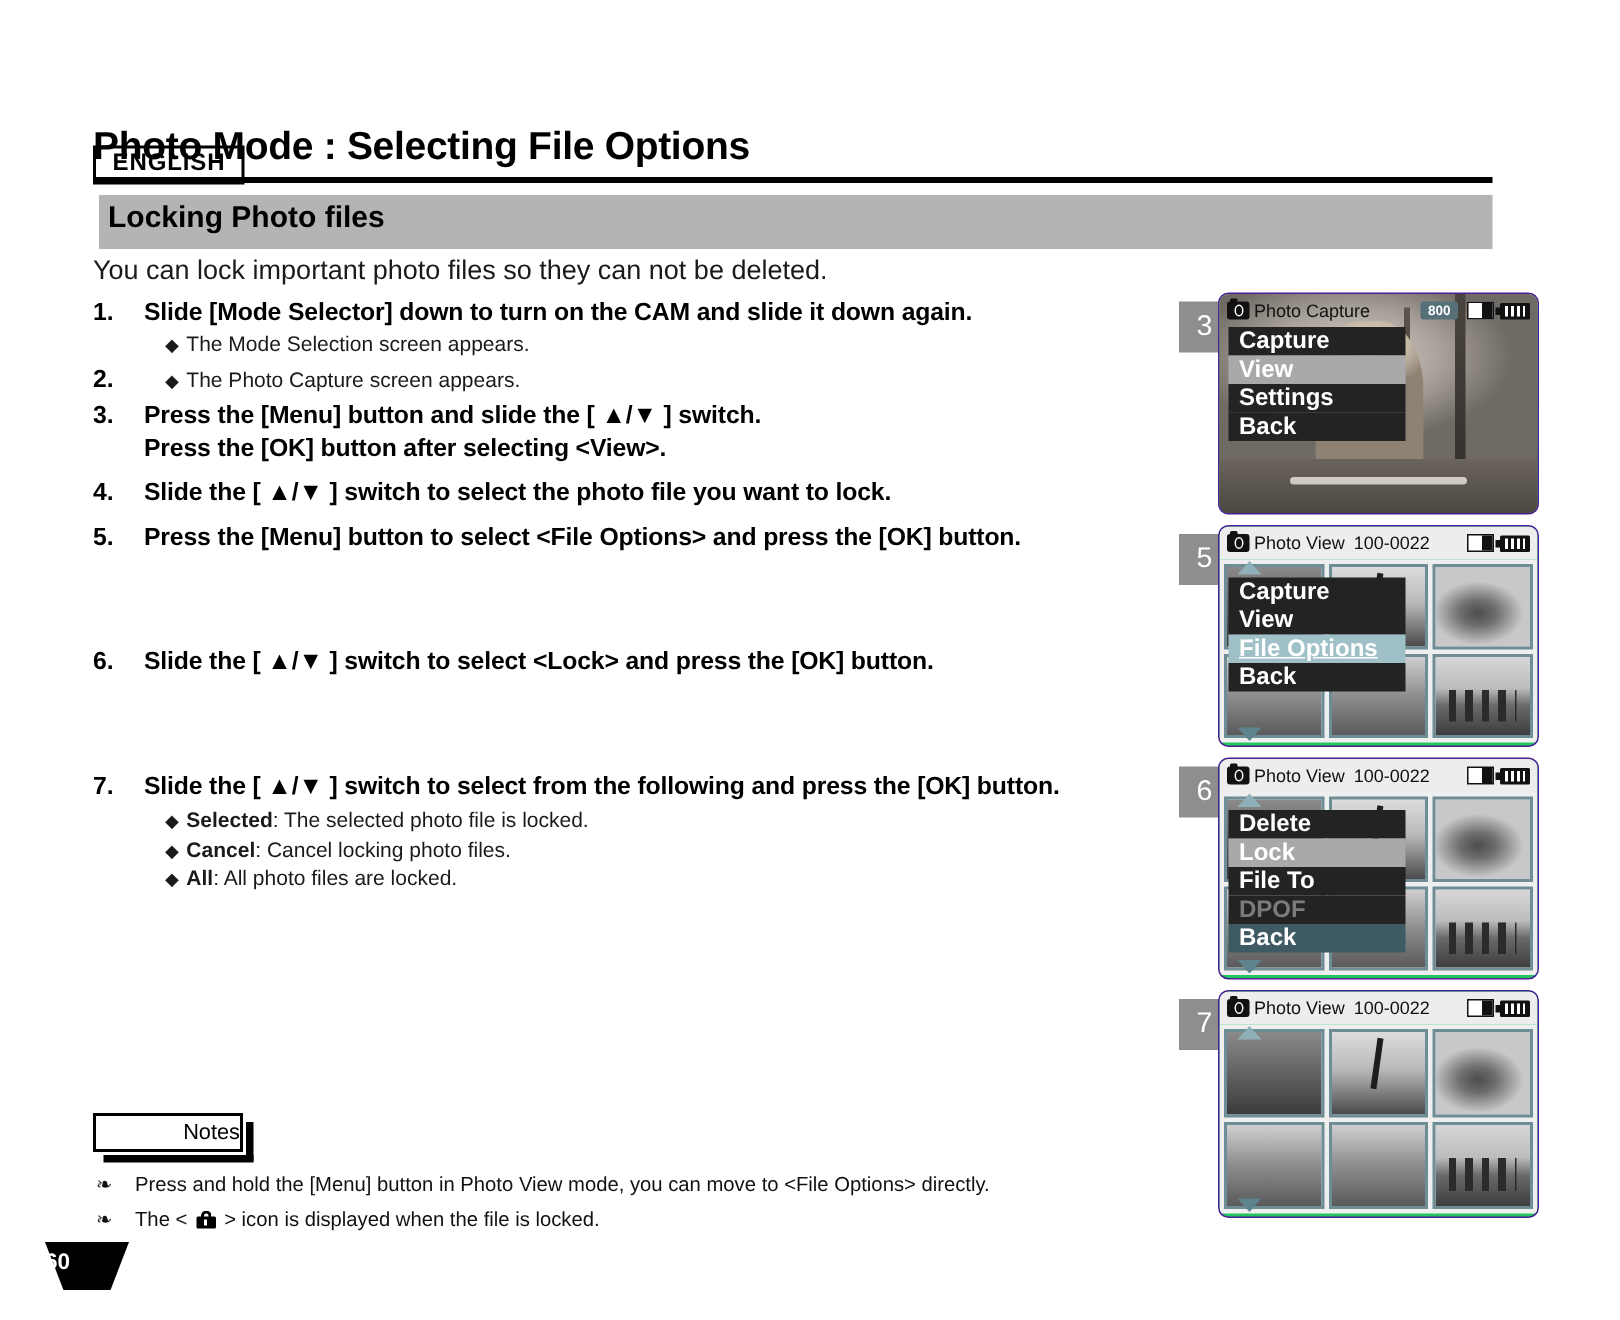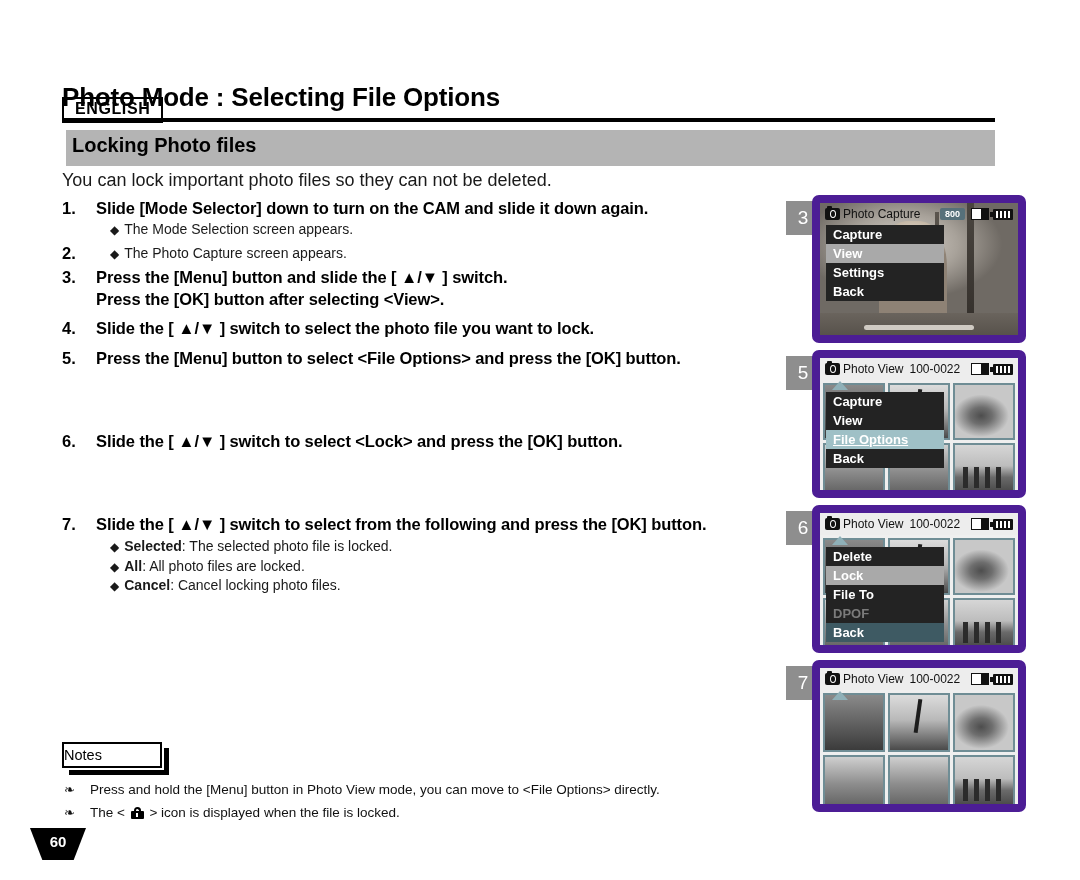--- a/index.html
+++ b/index.html
@@ -72,21 +72,21 @@
   .gap-b{height:58px;}
 
   
   .notes-tab{
     position:absolute;left:62px;top:742px;
     width:100px;height:26px;
     border:2px solid #000;background:#fff;
     box-sizing:border-box;
   }
   .notes-tab .lbl{
-    position:absolute;left:0;right:0;top:3px;text-align:left;
+    position:absolute;left:0;right:0;top:3px;text-align:right;
     font-size:14.5px;color:#000;
   }
   .notes-tab .shadow-r{
     position:absolute;left:100px;top:4px;width:5px;height:26px;background:#000;
   }
   .notes-tab .shadow-b{
     position:absolute;left:5px;top:26px;width:100px;height:5px;background:#000;
   }
   .notes-list{position:absolute;left:62px;top:780px;width:720px;}
   .note-item{
@@ -114,36 +114,36 @@
 
   
   .pagenum{
     position:absolute;left:30px;top:828px;width:56px;height:32px;
   }
   .pagenum .tri{
     position:absolute;inset:0;background:#000;
     clip-path:polygon(0% 0%, 100% 0%, 78% 100%, 22% 100%);
   }
   .pagenum .n{
-    position:absolute;left:0;right:0;top:5px;text-align:center;
+    position:absolute;left:0;right:0;top:5px;text-align:left;
     color:#fff;font-size:15px;font-weight:bold;
   }
 
   
   .lcd-wrap{position:absolute;}
   .badge{
     position:absolute;left:0;top:6px;width:34px;height:34px;
     background:#8e8e8e;color:#fff;
     font-size:19px;text-align:center;line-height:34px;
     z-index:1;
   }
   .lcd{
     position:absolute;left:26px;top:0;
     width:214px;
-    border:8px solid #4c1d95;border-radius:7px;
+    border:1px solid #4c1d95;border-radius:7px;
     background:#22c55e;
     overflow:hidden;
     z-index:2;
     box-sizing:border-box;
   }
   .lcd-inner{position:relative;width:100%;height:100%;}
   .lcd-head{
     position:relative;height:22px;background:#ededed;
     display:flex;align-items:center;padding:0 5px;
     box-sizing:border-box;
@@ -236,21 +236,21 @@
   }
 
   
   .menu{
     position:absolute;left:6px;top:6px;width:118px;
     z-index:5;
   }
   .menu-item{
     height:19px;line-height:19px;
     background:#232323;color:#fff;
-    font-size:13px;font-weight:bold;
+    font-size:16px;font-weight:bold;
     padding-left:7px;
     white-space:nowrap;
   }
   .menu-item.sel{background:#a9a9a9;color:#ffffff;}
   .menu-item.sel-teal{background:#9fc0c6;color:#ffffff;text-decoration:underline;}
   .menu-item.dim{color:#7b7b7b;}
   .menu-item.back-teal{background:#3e5a63;color:#ffffff;}
 
   .arrow-up,.arrow-down{
     position:absolute;left:12px;width:0;height:0;z-index:6;
@@ -351,22 +351,22 @@
       </div>
     </div>
 
     <div class="gap-b"></div>
 
     <div class="step">
       <div class="step-num">7.</div>
       <div class="step-body">
         <div class="step-line">Slide the [ ▲/▼ ] switch to select from the following and press the [OK] button.</div>
         <div class="sub"><span class="dia">◆</span><b>Selected</b><span>: The selected photo file is locked.</span></div>
+        <div class="sub"><span class="dia">◆</span><b>Cancel</b><span>: Cancel locking photo files.</span></div>
         <div class="sub"><span class="dia">◆</span><b>All</b><span>: All photo files are locked.</span></div>
-        <div class="sub"><span class="dia">◆</span><b>Cancel</b><span>: Cancel locking photo files.</span></div>
       </div>
     </div>
   </div>
 
   <div class="notes-tab">
     <div class="lbl">Notes</div>
     <div class="shadow-r"></div>
     <div class="shadow-b"></div>
   </div>
 

